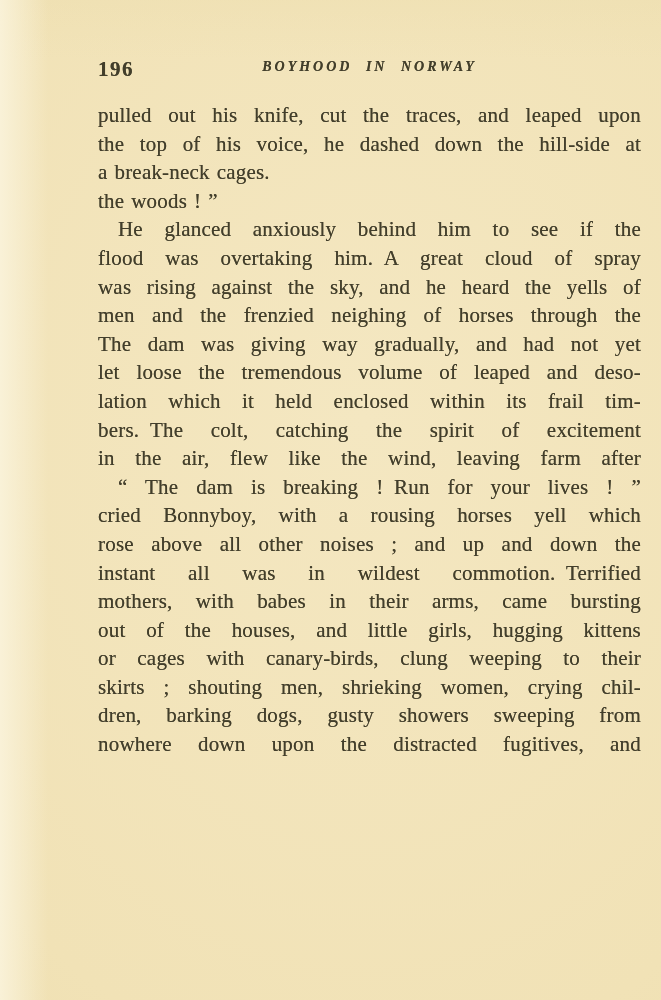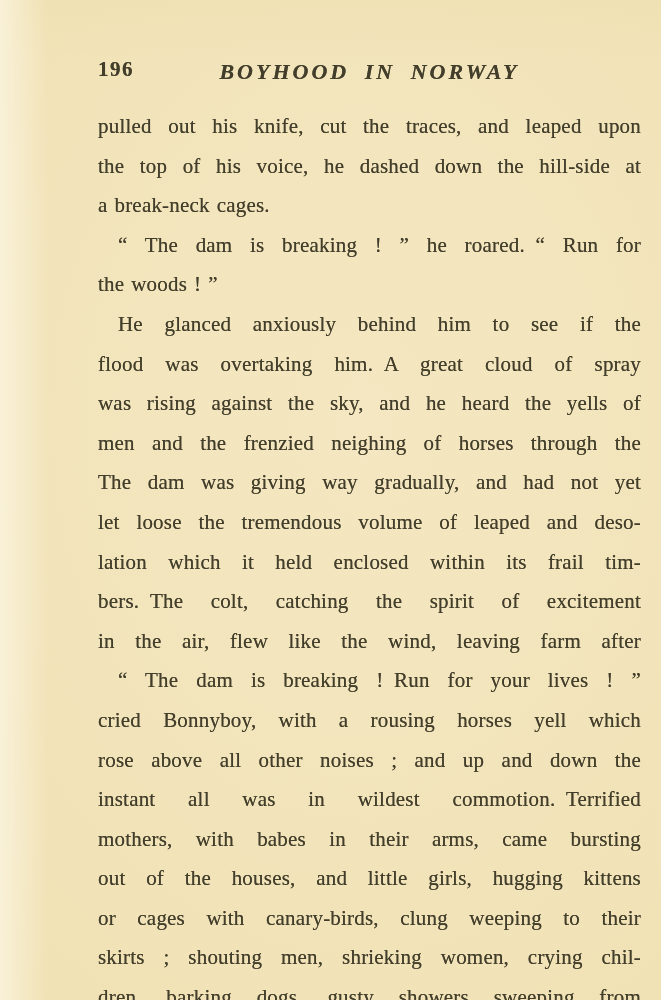--- a/index.html
+++ b/index.html
@@ -30,61 +30,59 @@
     font-size: 21px;
     font-weight: 700;
     letter-spacing: 1.5px;
   }
   .running-title {
     position: absolute;
     top: 59px;
     left: 98px;
     width: 543px;
     text-align: center;
-    font-size: 22px;
+    font-size: 14px;
     font-style: italic;
     font-weight: 700;
     letter-spacing: 3px;
     word-spacing: 7px;
   }
   .page-text {
     position: absolute;
     top: 101px;
     left: 98px;
     width: 543px;
     font-size: 21px;
     line-height: 28.6px;
     letter-spacing: 0.2px;
     word-spacing: 1.5px;
   }
   .line {
     text-align: justify;
     text-align-last: justify;
     text-justify: inter-word;
     white-space: normal;
-    margin-top: 11px;
   }
   .line.para-end {
     text-align-last: left;
   }
   .line.indent {
     text-indent: 20px;
   }
 </style>
 </head>
 <body>
 
 <div class="page">
   <div class="page-number ink">196</div>
   <div class="running-title ink">BOYHOOD IN NORWAY</div>
   <div class="page-text ink">
       <div class="line">pulled out his knife, cut the traces, and leaped upon</div>
       <div class="line">the top of his voice, he dashed down the hill-side at</div>
       <div class="line para-end">a break-neck cages.</div>
-      <div class="line indent">“ The dam is breaking ! ” he roared. “ Run for</div>
       <div class="line para-end">the woods ! ”</div>
       <div class="line indent">He glanced anxiously behind him to see if the</div>
       <div class="line">flood was overtaking him. A great cloud of spray</div>
       <div class="line">was rising against the sky, and he heard the yells of</div>
       <div class="line">men and the frenzied neighing of horses through the</div>
       <div class="line">The dam was giving way gradually, and had not yet</div>
       <div class="line">let loose the tremendous volume of leaped and deso-</div>
       <div class="line">lation which it held enclosed within its frail tim-</div>
       <div class="line">bers. The colt, catching the spirit of excitement</div>
       <div class="line">in the air, flew like the wind, leaving farm after</div>

